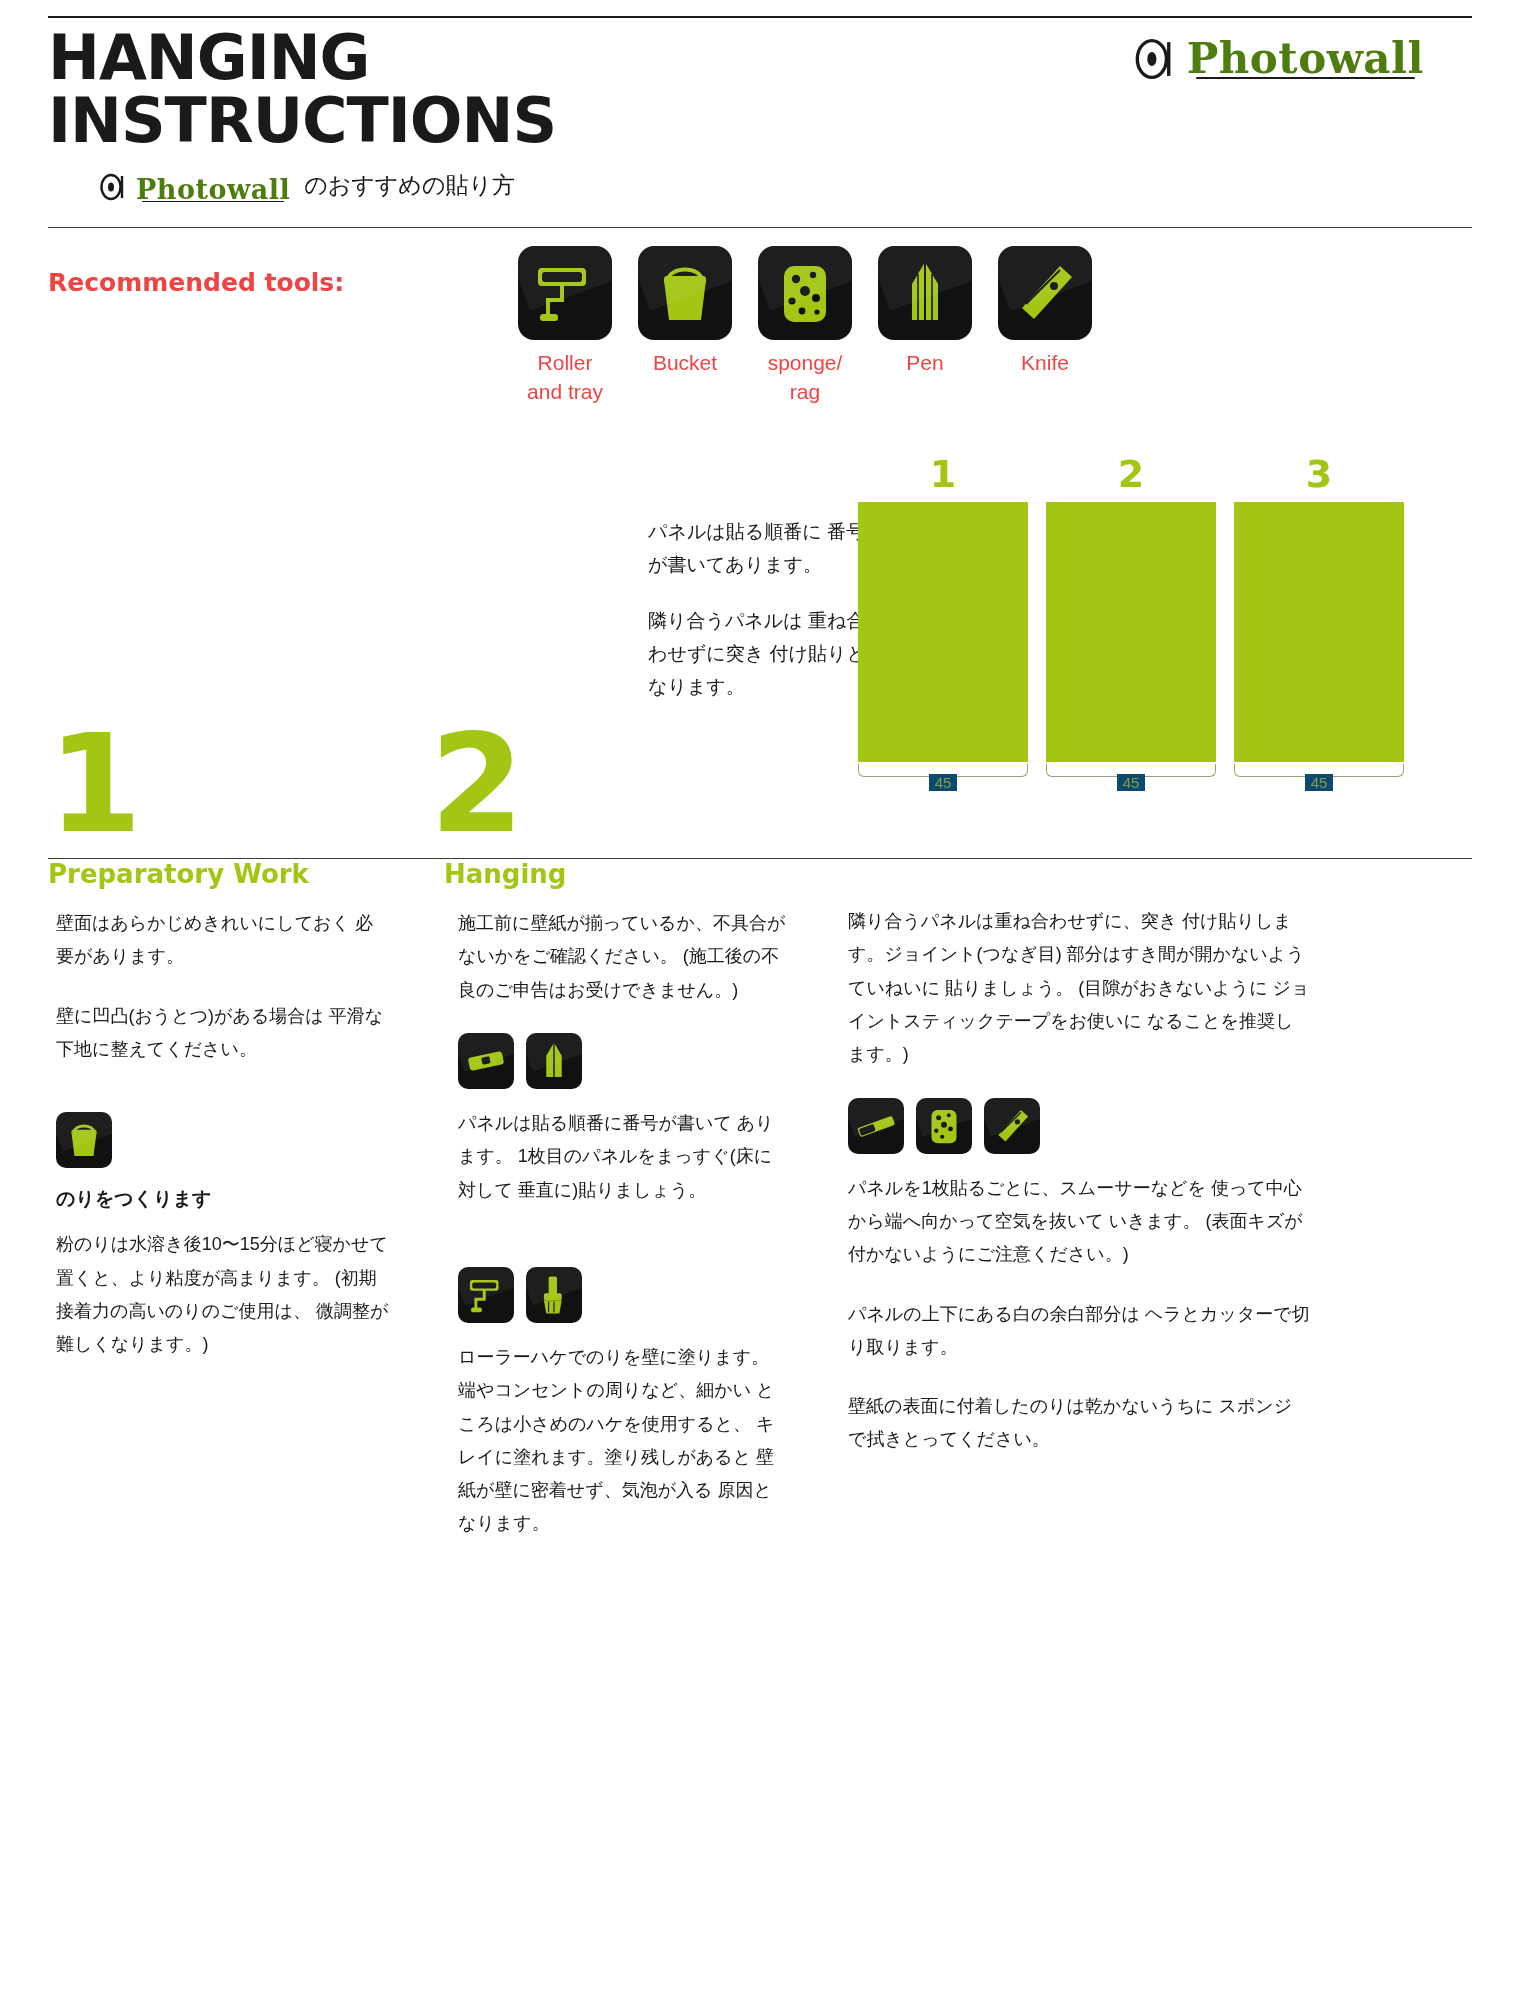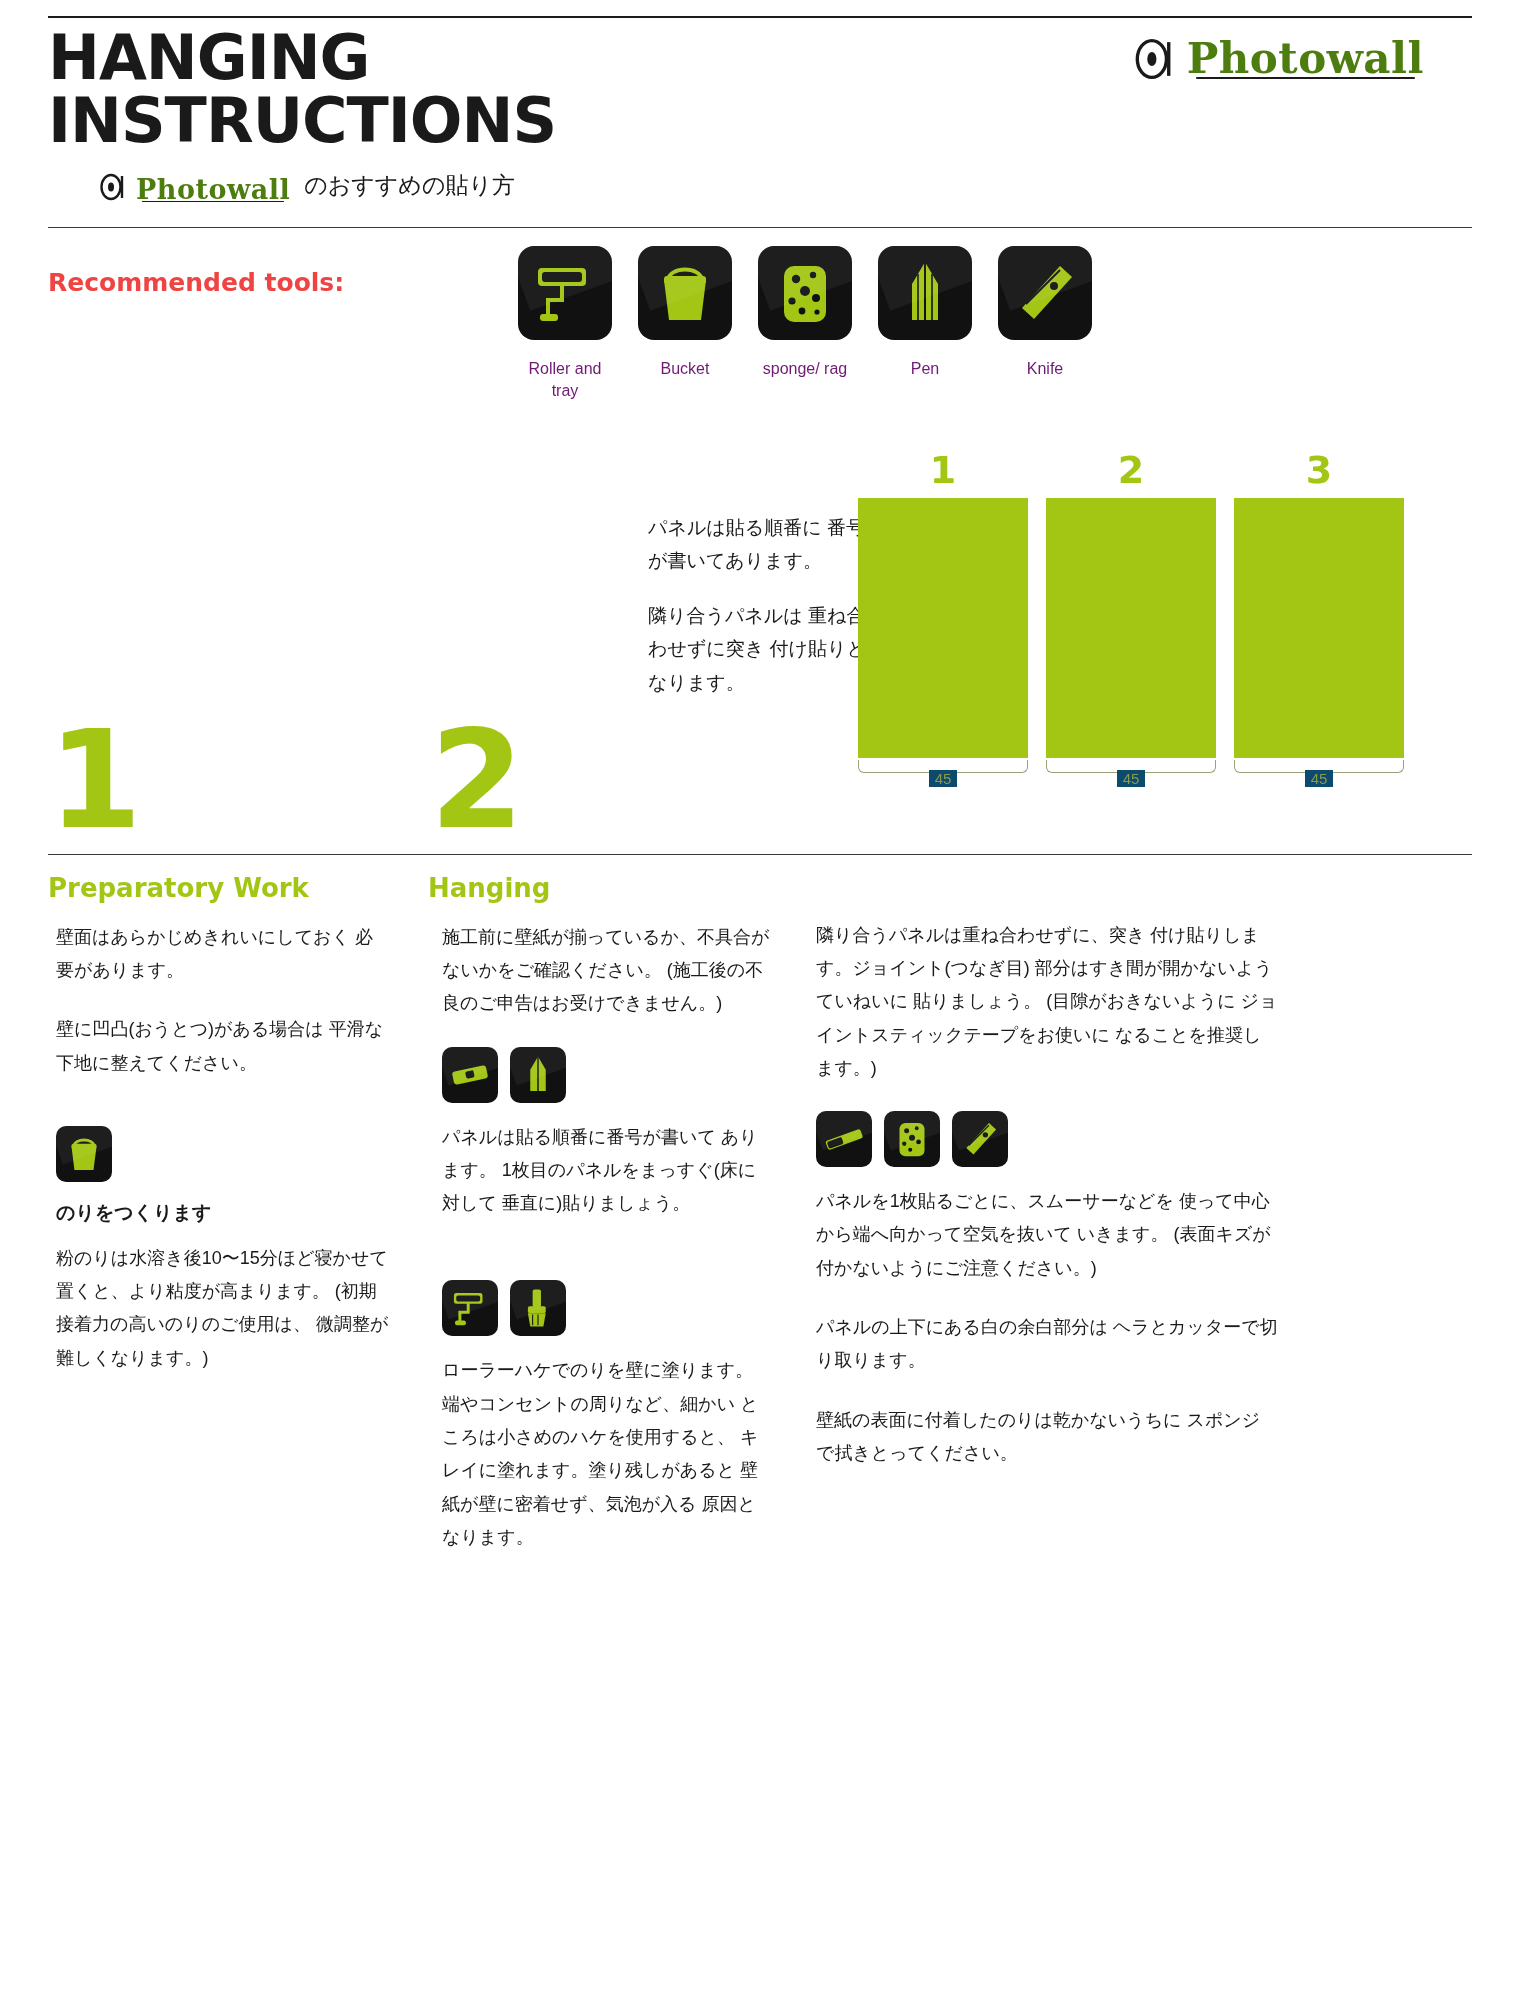--- a/index.html
+++ b/index.html
@@ -117,24 +117,24 @@
   }
   .tools-list {
     display: flex;
     gap: 26px;
   }
   .tool {
     width: 94px;
     text-align: center;
   }
   .tool-cap {
-    font-size: 16px;
+    font-size: 21px;
     line-height: 1.35;
-    margin-top: 18px;
-    color: #701a75;
+    margin-top: 9px;
+    color: #ef4444;
   }
 
   .icon-tile {
     width: 94px;
     height: 94px;
     border-radius: 16px;
     background: #111111;
     position: relative;
     overflow: hidden;
   }
@@ -245,22 +245,21 @@
     top: -6px;
   }
 
   
   .cols-rule {
     position: relative;
     margin-top: 6px;
   }
   .columns {
     display: flex;
-    gap: 0;
-    margin-top: 18px;
+    gap: 16px;
   }
   .col {
     width: 380px;
     padding-right: 38px;
     box-sizing: border-box;
   }
   .col-3 { width: 470px; padding-right: 0; }
 
   .col-title {
     font-family: "DejaVu Sans", sans-serif;

